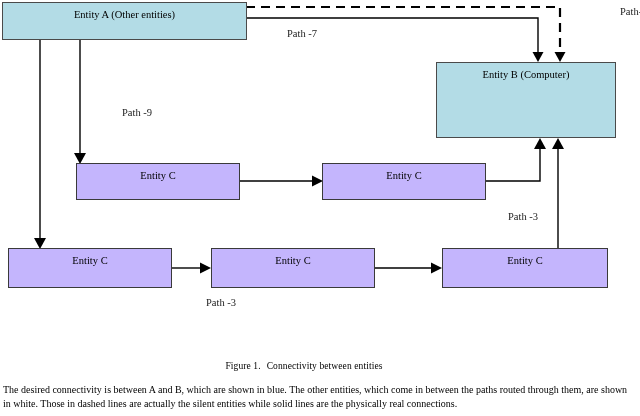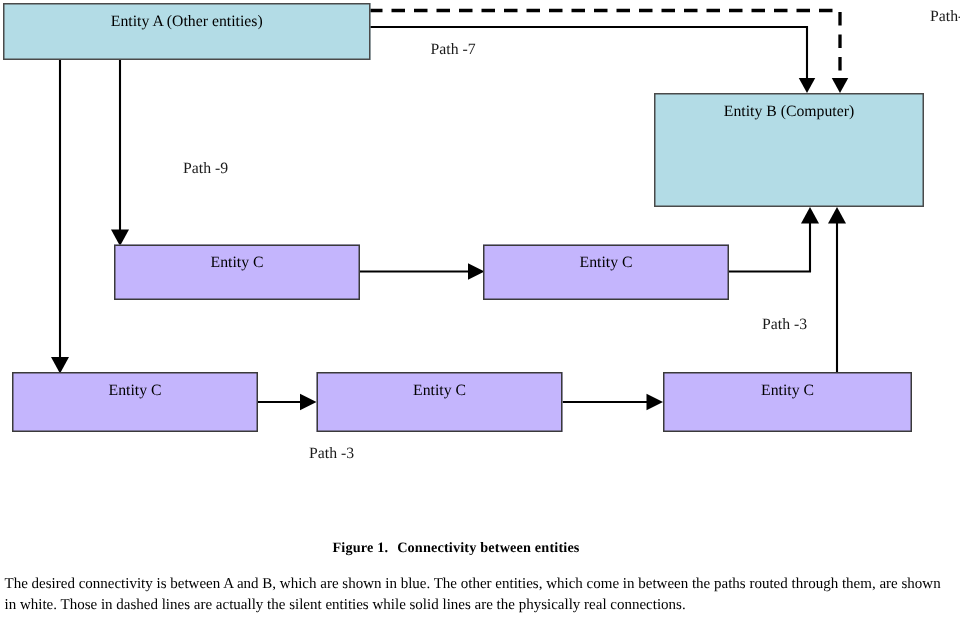--- a/index.html
+++ b/index.html
@@ -53,21 +53,21 @@
     z-index: 4;
     color: #1a1a1a;
   }
   #figure-caption {
     position: absolute;
     left: 0;
     top: 361px;
     width: 608px;
     text-align: center;
     font-size: 9.5px;
-    font-weight: bold;
+    font-weight: normal;
     letter-spacing: 0.1px;
   }
   #figure-caption .cap-num { margin-right: 6px; }
   #description {
     position: absolute;
     left: 3px;
     top: 383px;
     width: 634px;
     font-size: 10px;
     line-height: 1.35;

